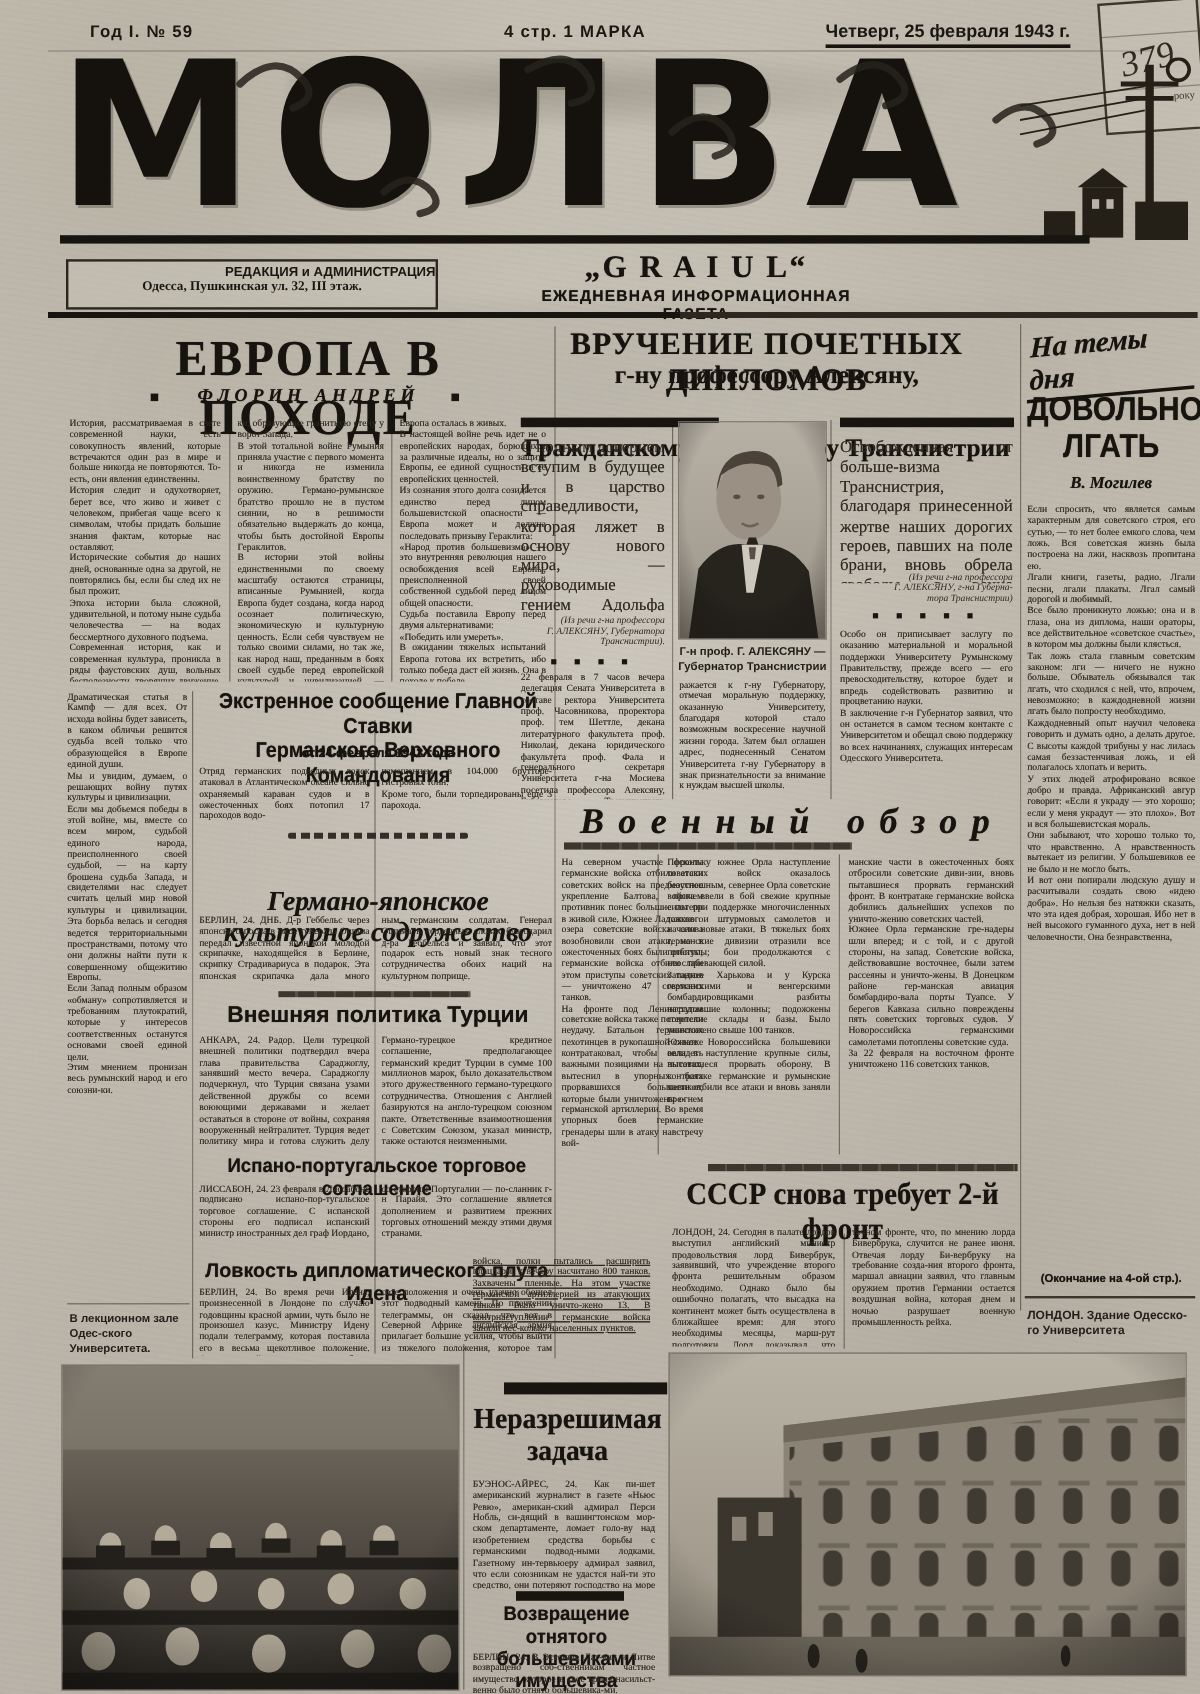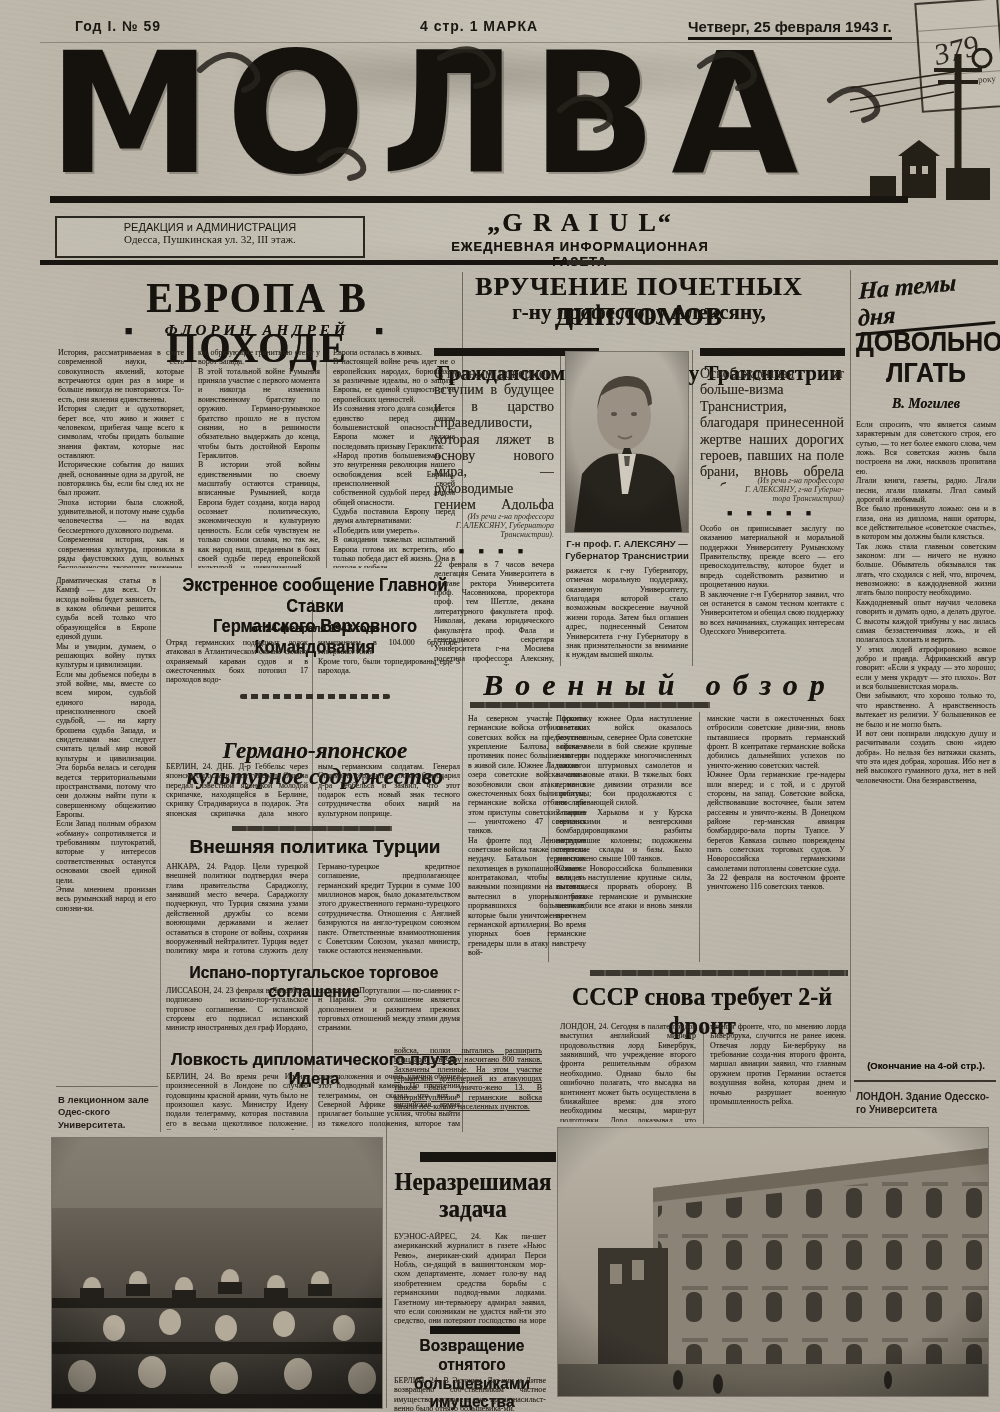--- a/index.html
+++ b/index.html
@@ -84,22 +84,22 @@
       <rect x="96" y="120" width="44" height="32"></rect>
       <rect x="20" y="128" width="26" height="24"></rect>
       <rect x="60" y="118" width="6" height="8" fill="#b9b3a7"></rect>
       <rect x="72" y="118" width="6" height="8" fill="#b9b3a7"></rect>
     </g>
   </svg>
 
   <div class="abs" style="left:50px;top:196px;width:858px;height:7px;background:#181511;"></div>
 
   <div class="abs box2 center" style="left:55px;top:216px;width:306px;height:38px;background:rgba(200,195,184,.5);">
-    <div class="sans ink" style="font-size:11px;font-weight:normal;margin-top:3px;">РЕДАКЦИЯ и АДМИНИСТРАЦИЯ</div>
-    <div class="ink" style="font-size:11px;font-weight:normal;">Одесса, Пушкинская ул. 32, III этаж.</div>
+    <div class="sans ink" style="font-size:11px;font-weight:bold;margin-top:3px;text-align:right;">РЕДАКЦИЯ и АДМИНИСТРАЦИЯ</div>
+    <div class="ink" style="font-size:11px;font-weight:bold;">Одесса, Пушкинская ул. 32, III этаж.</div>
   </div>
 
   <div class="abs center" style="left:430px;top:208px;width:300px;">
     <div class="headline" style="font-size:26px;font-weight:bold;letter-spacing:2px;">„G R A I U L“</div>
     <div class="sans headline" style="font-size:13px;font-weight:bold;letter-spacing:1px;margin-top:1px;">ЕЖЕДНЕВНАЯ ИНФОРМАЦИОННАЯ ГАЗЕТА</div>
   </div>
 
 
   <div class="abs" style="left:40px;top:260px;width:958px;height:5px;background:linear-gradient(90deg,#181511 0 55%,#2c2820 55% 100%);"></div>
 </div>

